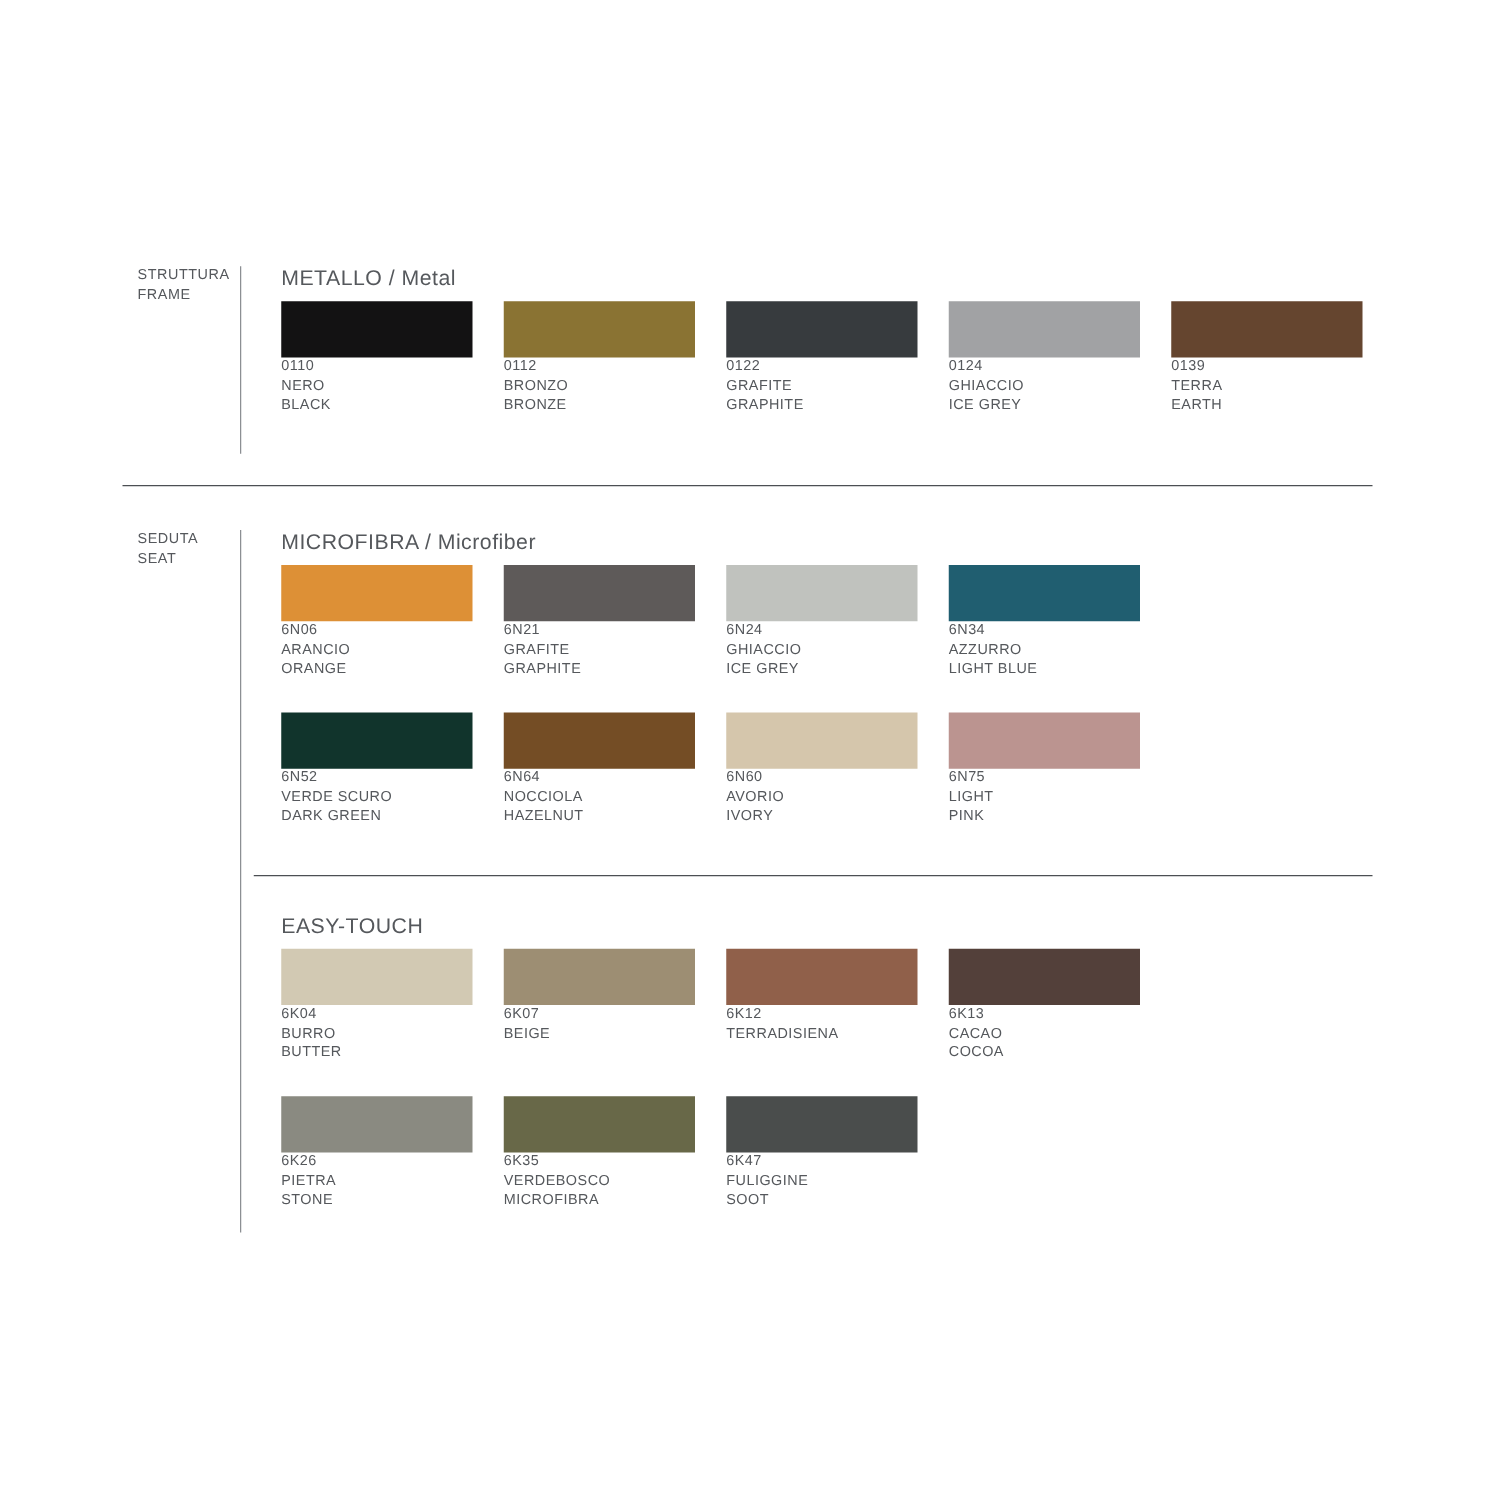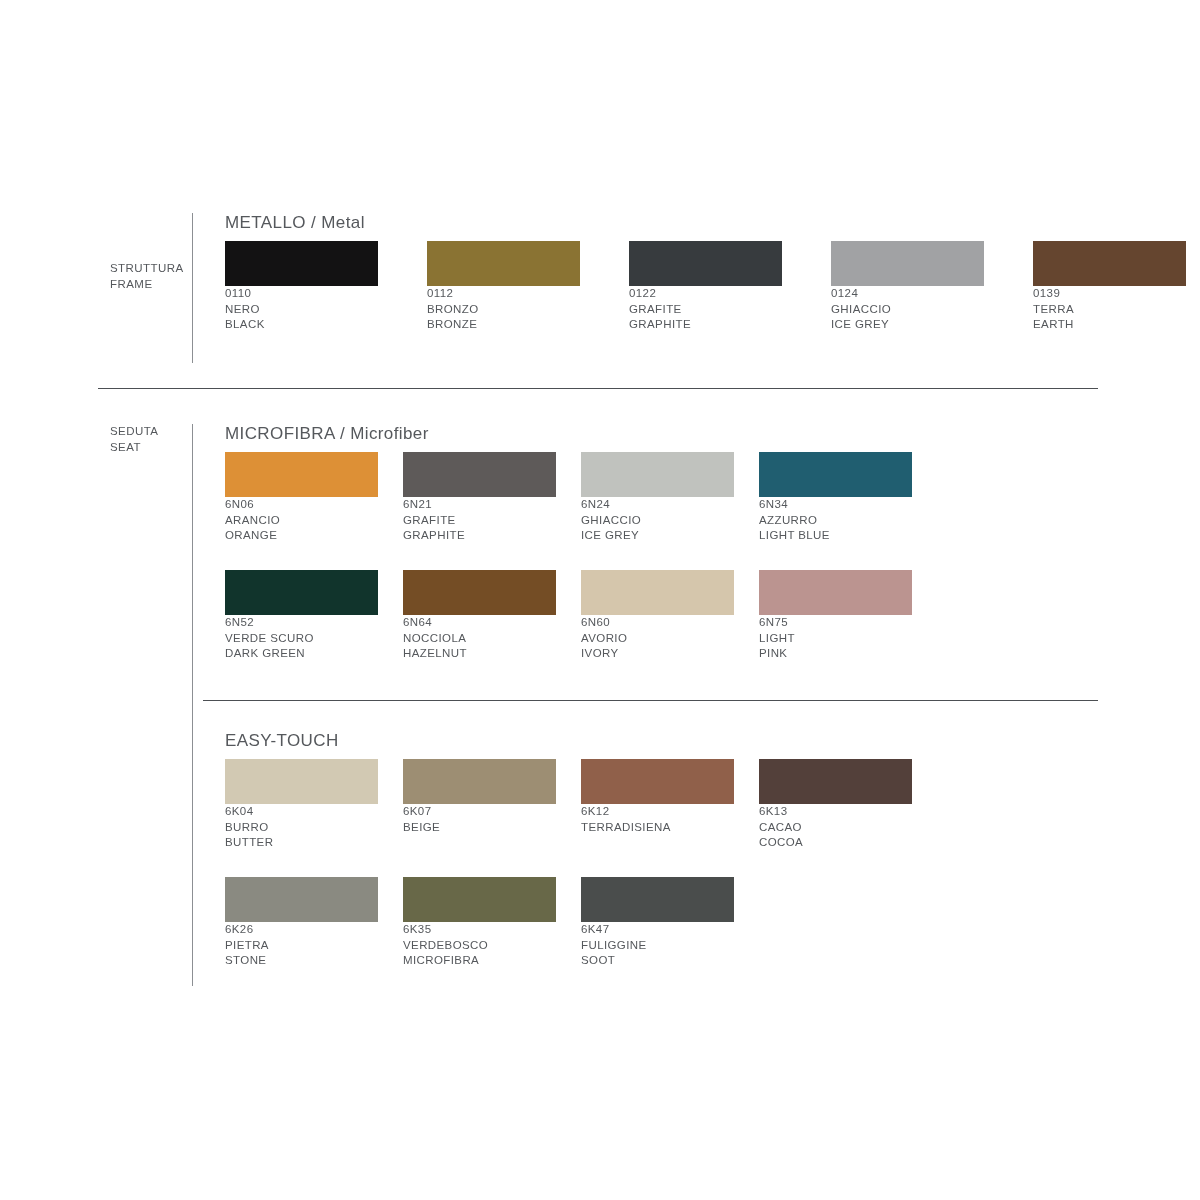--- a/index.html
+++ b/index.html
@@ -104,29 +104,29 @@
   .swatch-en:empty { display: none; }
   .swatch-it:empty { display: none; }
 </style>
 </head>
 <body>
 
 <div class="page">
 
   <div class="section" style="top:0;height:400px;">
 
-    <div class="section-label" style="top:213px;margin-top:48px;">STRUTTURA
+    <div class="section-label" style="top:213px;">STRUTTURA
 FRAME</div>
 
     <div class="vrule" style="left:192px;top:213px;height:150px;"></div>
 
     <div class="group" style="top:213px;">
       <div class="group-title">METALLO / Metal</div>
 
-      <div class="swatch-row" style="top:28px;gap:24px;">
+      <div class="swatch-row" style="top:28px;">
 
         <div class="swatch-cell">
           <span class="swatch-chip" style="background-color: rgb(19, 18, 19);"></span>
           <span class="swatch-meta">
             <span class="swatch-code">0110</span>
             <span class="swatch-it">NERO</span>
             <span class="swatch-en">BLACK</span>
           </span>
         </div>
 

